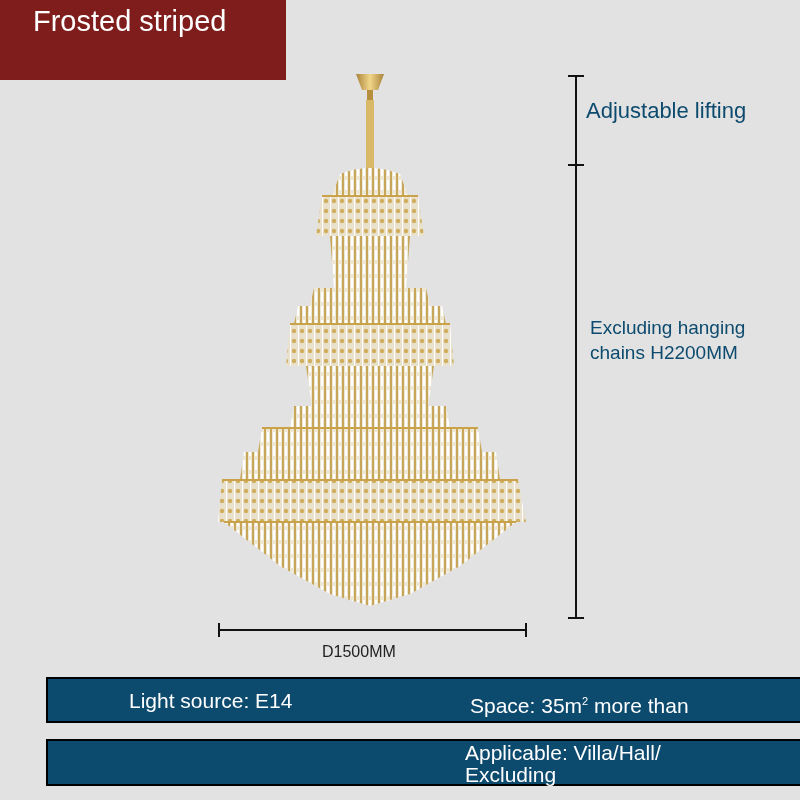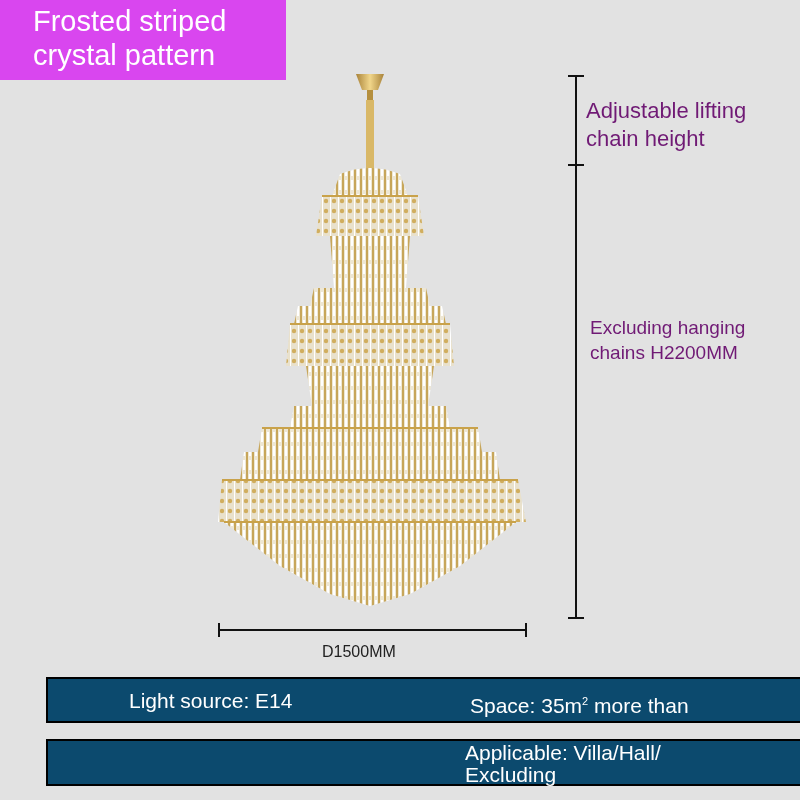--- a/index.html
+++ b/index.html
@@ -4,30 +4,30 @@
 <style>
   html, body { margin: 0; padding: 0; }
   body {
     width: 800px; height: 800px; overflow: hidden;
     background: #e2e2e2;
     font-family: "Liberation Sans", "DejaVu Sans", sans-serif;
     position: relative;
   }
   .title-box {
     position: absolute; left: 0; top: 0; width: 286px; height: 80px;
-    background: #d946ef; color: #fff;
+    background: #7f1d1d; color: #fff;
     font-size: 29px; line-height: 34px;
     padding: 4px 0 16px 33px; box-sizing: border-box;
   }
   .title-box span { display: block; }
 
   
   .vline { position: absolute; left: 575px; top: 76px; width: 2px; height: 542px; background: #111; }
   .vtick { position: absolute; left: 568px; width: 16px; height: 2px; background: #111; }
-  .label-right { position: absolute; color: #701a75; font-size: 22px; line-height: 28px; }
+  .label-right { position: absolute; color: #0c4a6e; font-size: 22px; line-height: 28px; }
   .label-right.small { font-size: 19px; line-height: 25px; }
   .label-right span { display:block; }
 
   
   .hline { position: absolute; left: 218px; top: 629px; width: 309px; height: 2px; background: #111; }
   .htick { position: absolute; top: 623px; width: 2px; height: 14px; background: #111; }
   .dim-label { position: absolute; left: 322px; top: 643px; font-size: 16px; color: #222; }
 
   
   .chandelier { position: absolute; left: 210px; top: 66px; width: 320px; height: 560px; }
@@ -41,21 +41,20 @@
   .bar2 { top: 739px; height: 47px; }
   .spec { position: absolute; font-size: 21px; line-height: 22px; }
   .spec span { display:block; }
   .spec sup { font-size: 11px; vertical-align: 8px; }
 </style>
 </head>
 <body>
 
 <div class="title-box">
   <span>Frosted striped</span>
-  <span>crystal pattern</span>
 </div>
 
 <svg class="chandelier" viewBox="0 0 320 560">
   <defs>
     <linearGradient id="gold" x1="0" x2="1">
       <stop offset="0" stop-color="#a9833a"></stop>
         <stop offset="0.5" stop-color="#f1d68a"></stop>
         <stop offset="1" stop-color="#a9833a"></stop>
     </linearGradient>
     <pattern id="crys" width="6" height="14" patternUnits="userSpaceOnUse">
@@ -100,21 +99,20 @@
   </g>
 </svg>
 
 <div class="vline"></div>
 <div class="vtick" style="top:75px"></div>
 <div class="vtick" style="top:164px"></div>
 <div class="vtick" style="top:617px"></div>
 
 <div class="label-right" style="left:586px; top:97px;">
   <span>Adjustable lifting</span>
-  <span>chain height</span>
 </div>
 <div class="label-right small" style="left:590px; top:315px;">
   <span>Excluding hanging</span>
   <span>chains H2200MM</span>
 </div>
 
 <div class="hline"></div>
 <div class="htick" style="left:218px"></div>
 <div class="htick" style="left:525px"></div>
 <div class="dim-label">D1500MM</div>

